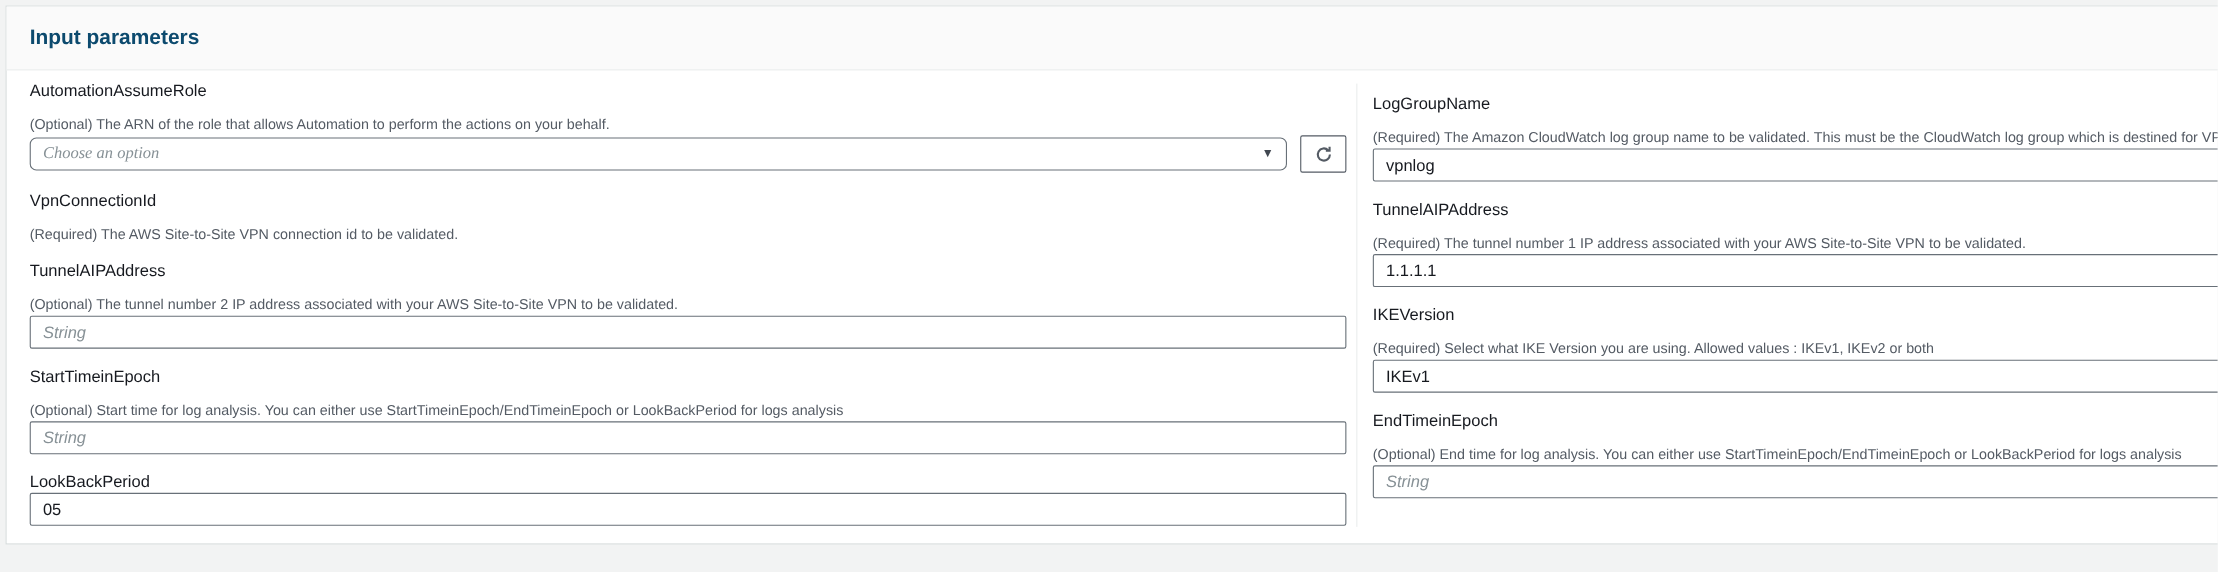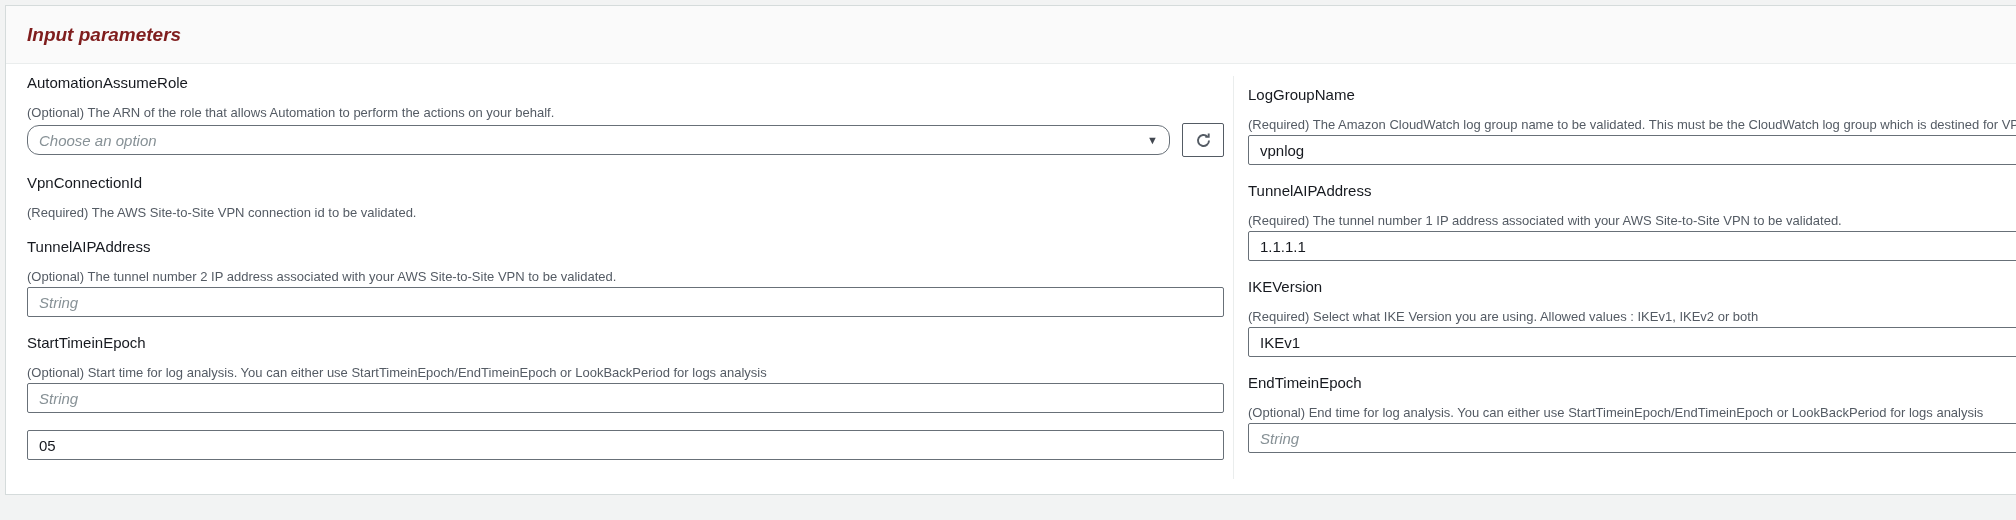--- a/index.html
+++ b/index.html
@@ -21,22 +21,21 @@
     height: 58px;
     background: #fafafa;
     border-bottom: 1px solid #eaeded;
     display: flex;
     align-items: center;
     padding-left: 21px;
   }
   .card-title {
     font-size: 19px;
     font-weight: bold;
-    color: #7f1d1d;
-    font-style: italic;
+    color: #0c4a6e;
   }
   .card-body {
     position: relative;
     height: 431px;
   }
   .divider-v {
     position: absolute;
     left: 1227px; top: 12px; bottom: 16px;
     width: 1px;
     background: #eaeded;
@@ -87,27 +86,28 @@
   .control-row {
     display: flex;
     align-items: center;
     gap: 12px;
     height: 34px;
   }
   .select-box {
     flex: 1;
     height: 30px;
     border: 1px solid #687078;
-    border-radius: 12px;
+    border-radius: 6px;
     background: #ffffff;
     display: flex;
     align-items: center;
     justify-content: space-between;
     padding: 0 11px;
     cursor: pointer;
+    font-family: Liberation Serif, serif;
   }
   .select-placeholder {
     font-size: 15px;
     font-style: italic;
     color: #879196;
   }
   .select-caret {
     font-size: 11px;
     color: #414750;
     line-height: 1;
@@ -168,20 +168,21 @@
         <input class="text-input" type="text" placeholder="String" style="">
       </div>
 
       <div class="field">
         <div class="field-label">StartTimeinEpoch</div>
         <div class="field-desc">(Optional) Start time for log analysis. You can either use StartTimeinEpoch/EndTimeinEpoch or LookBackPeriod for logs analysis</div>
         <input class="text-input" type="text" placeholder="String" style="">
       </div>
 
       <div class="field">
+        <div class="field-label">LookBackPeriod</div>
         <input class="text-input" type="text" value="05" style="">
       </div>
 
     </div>
 
     <div class="divider-v"></div>
 
     <div class="col-right">
 
       <div class="field">

